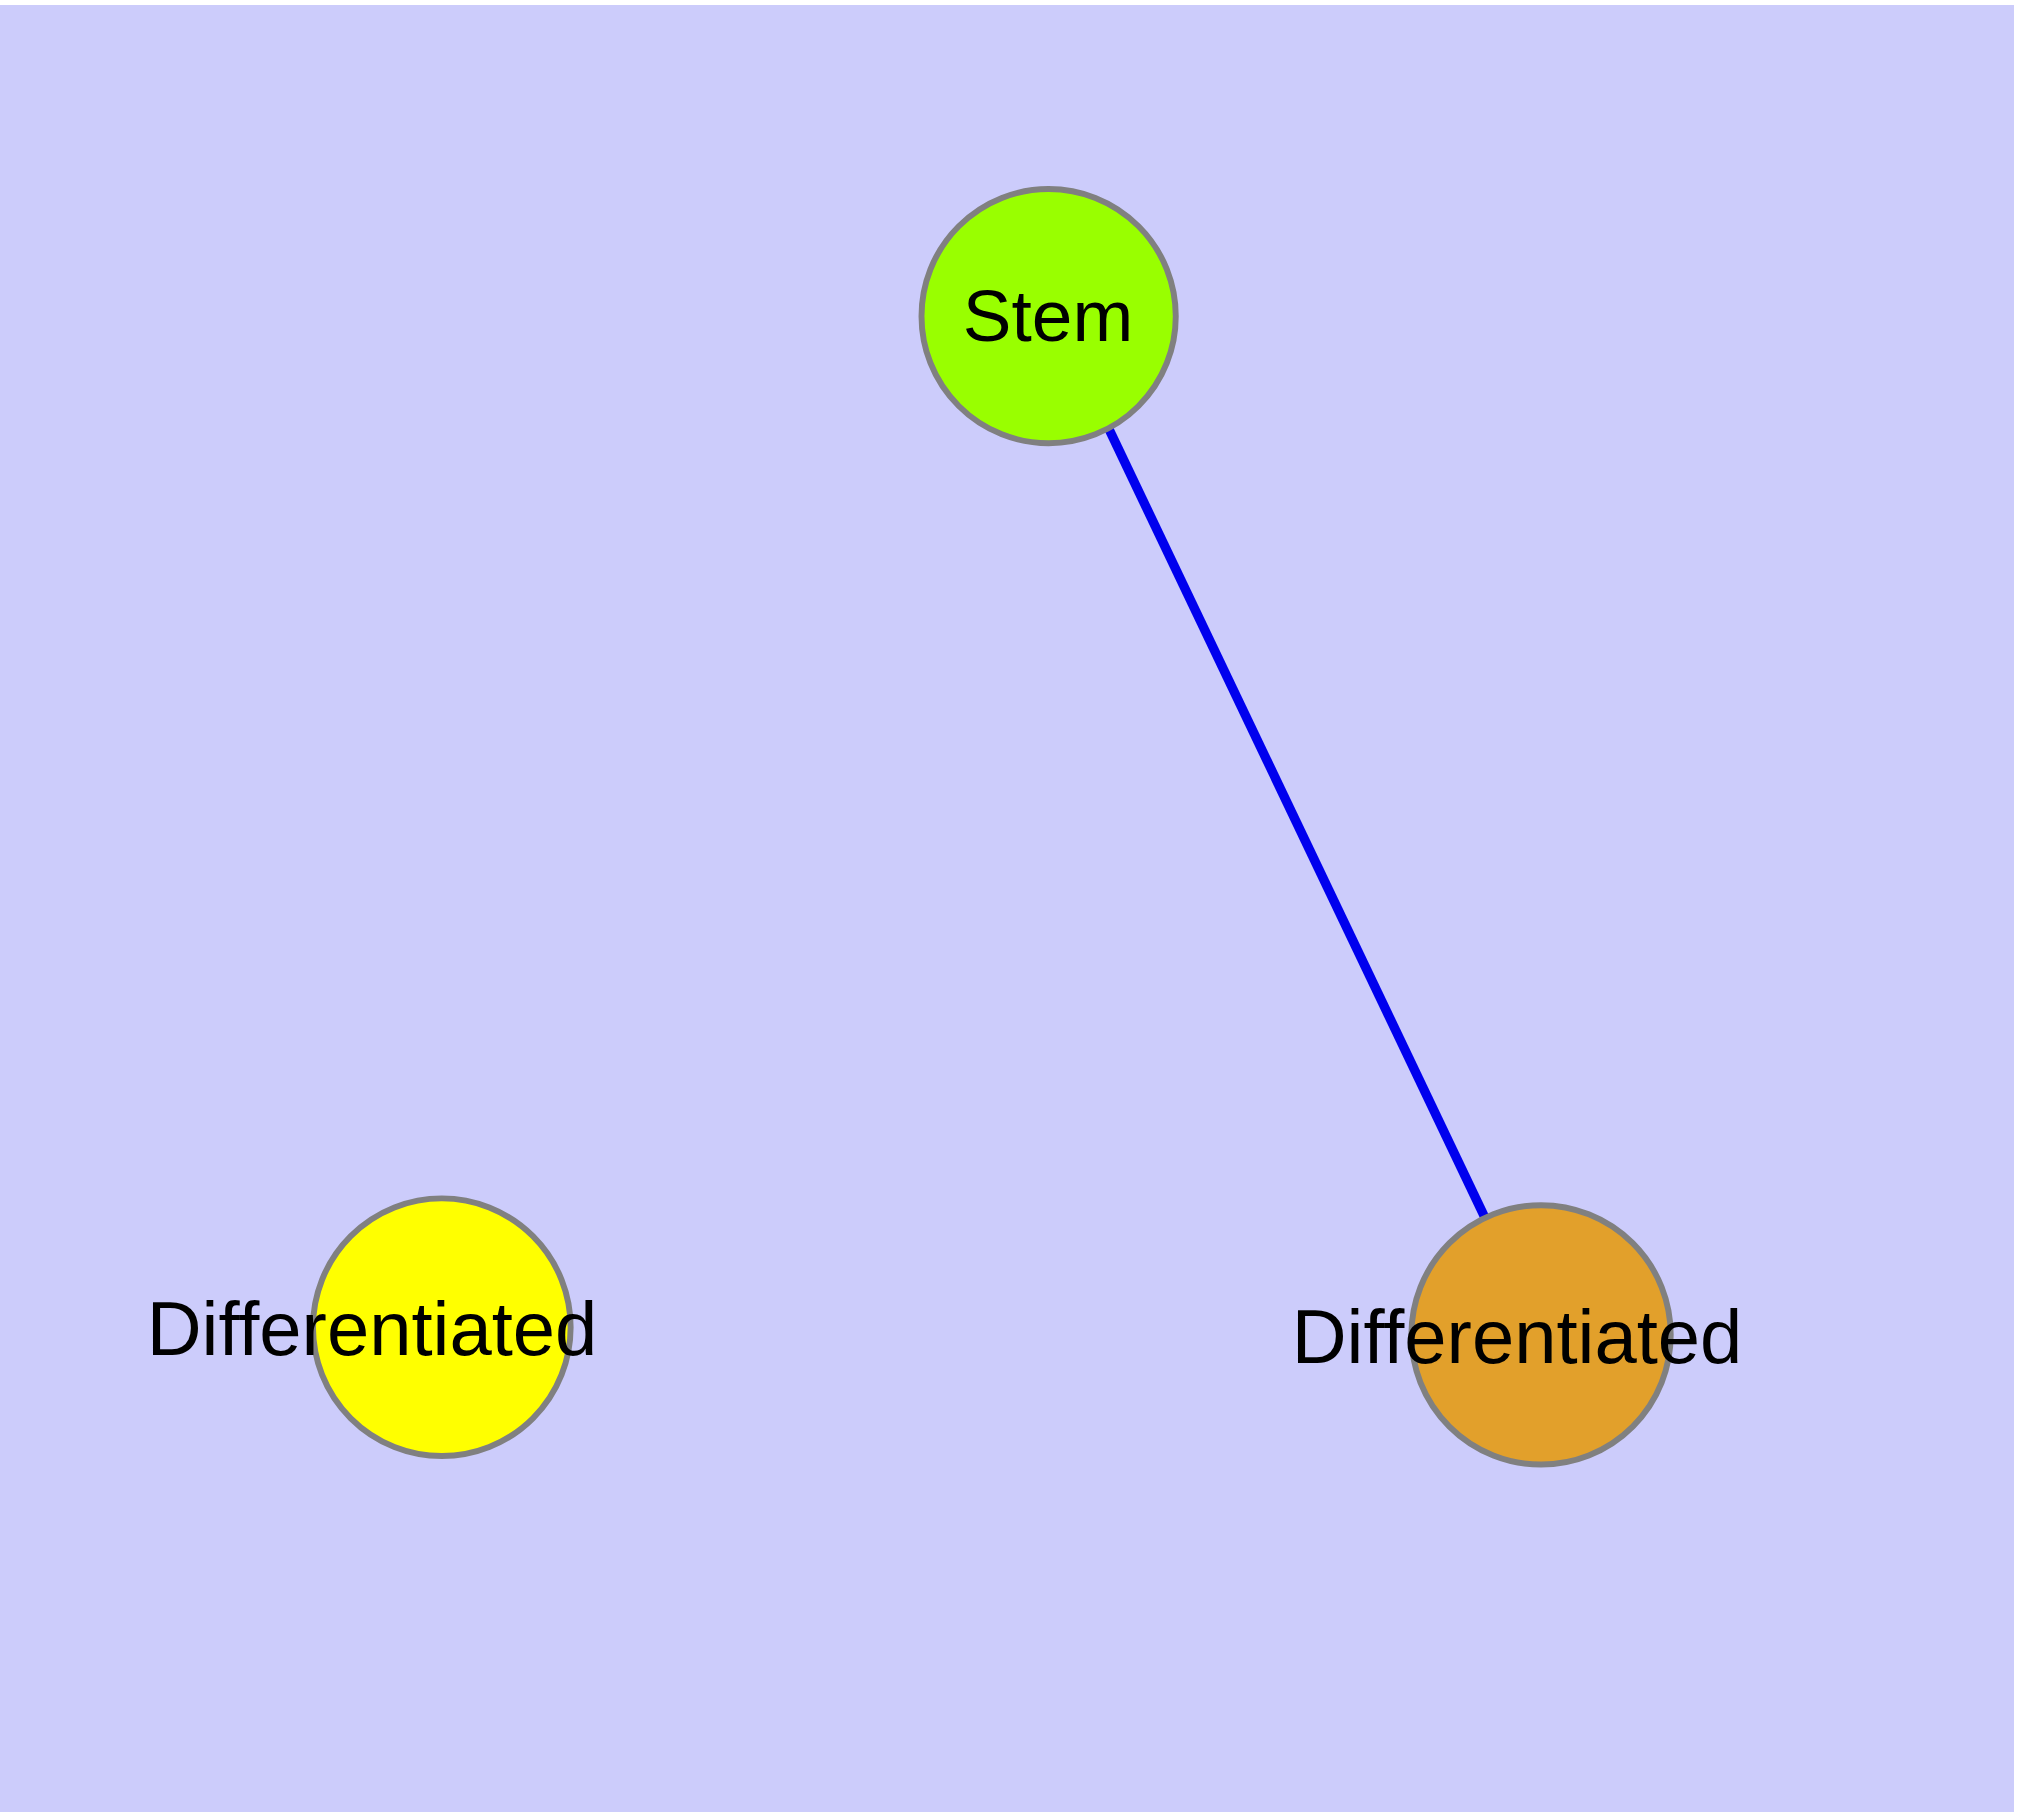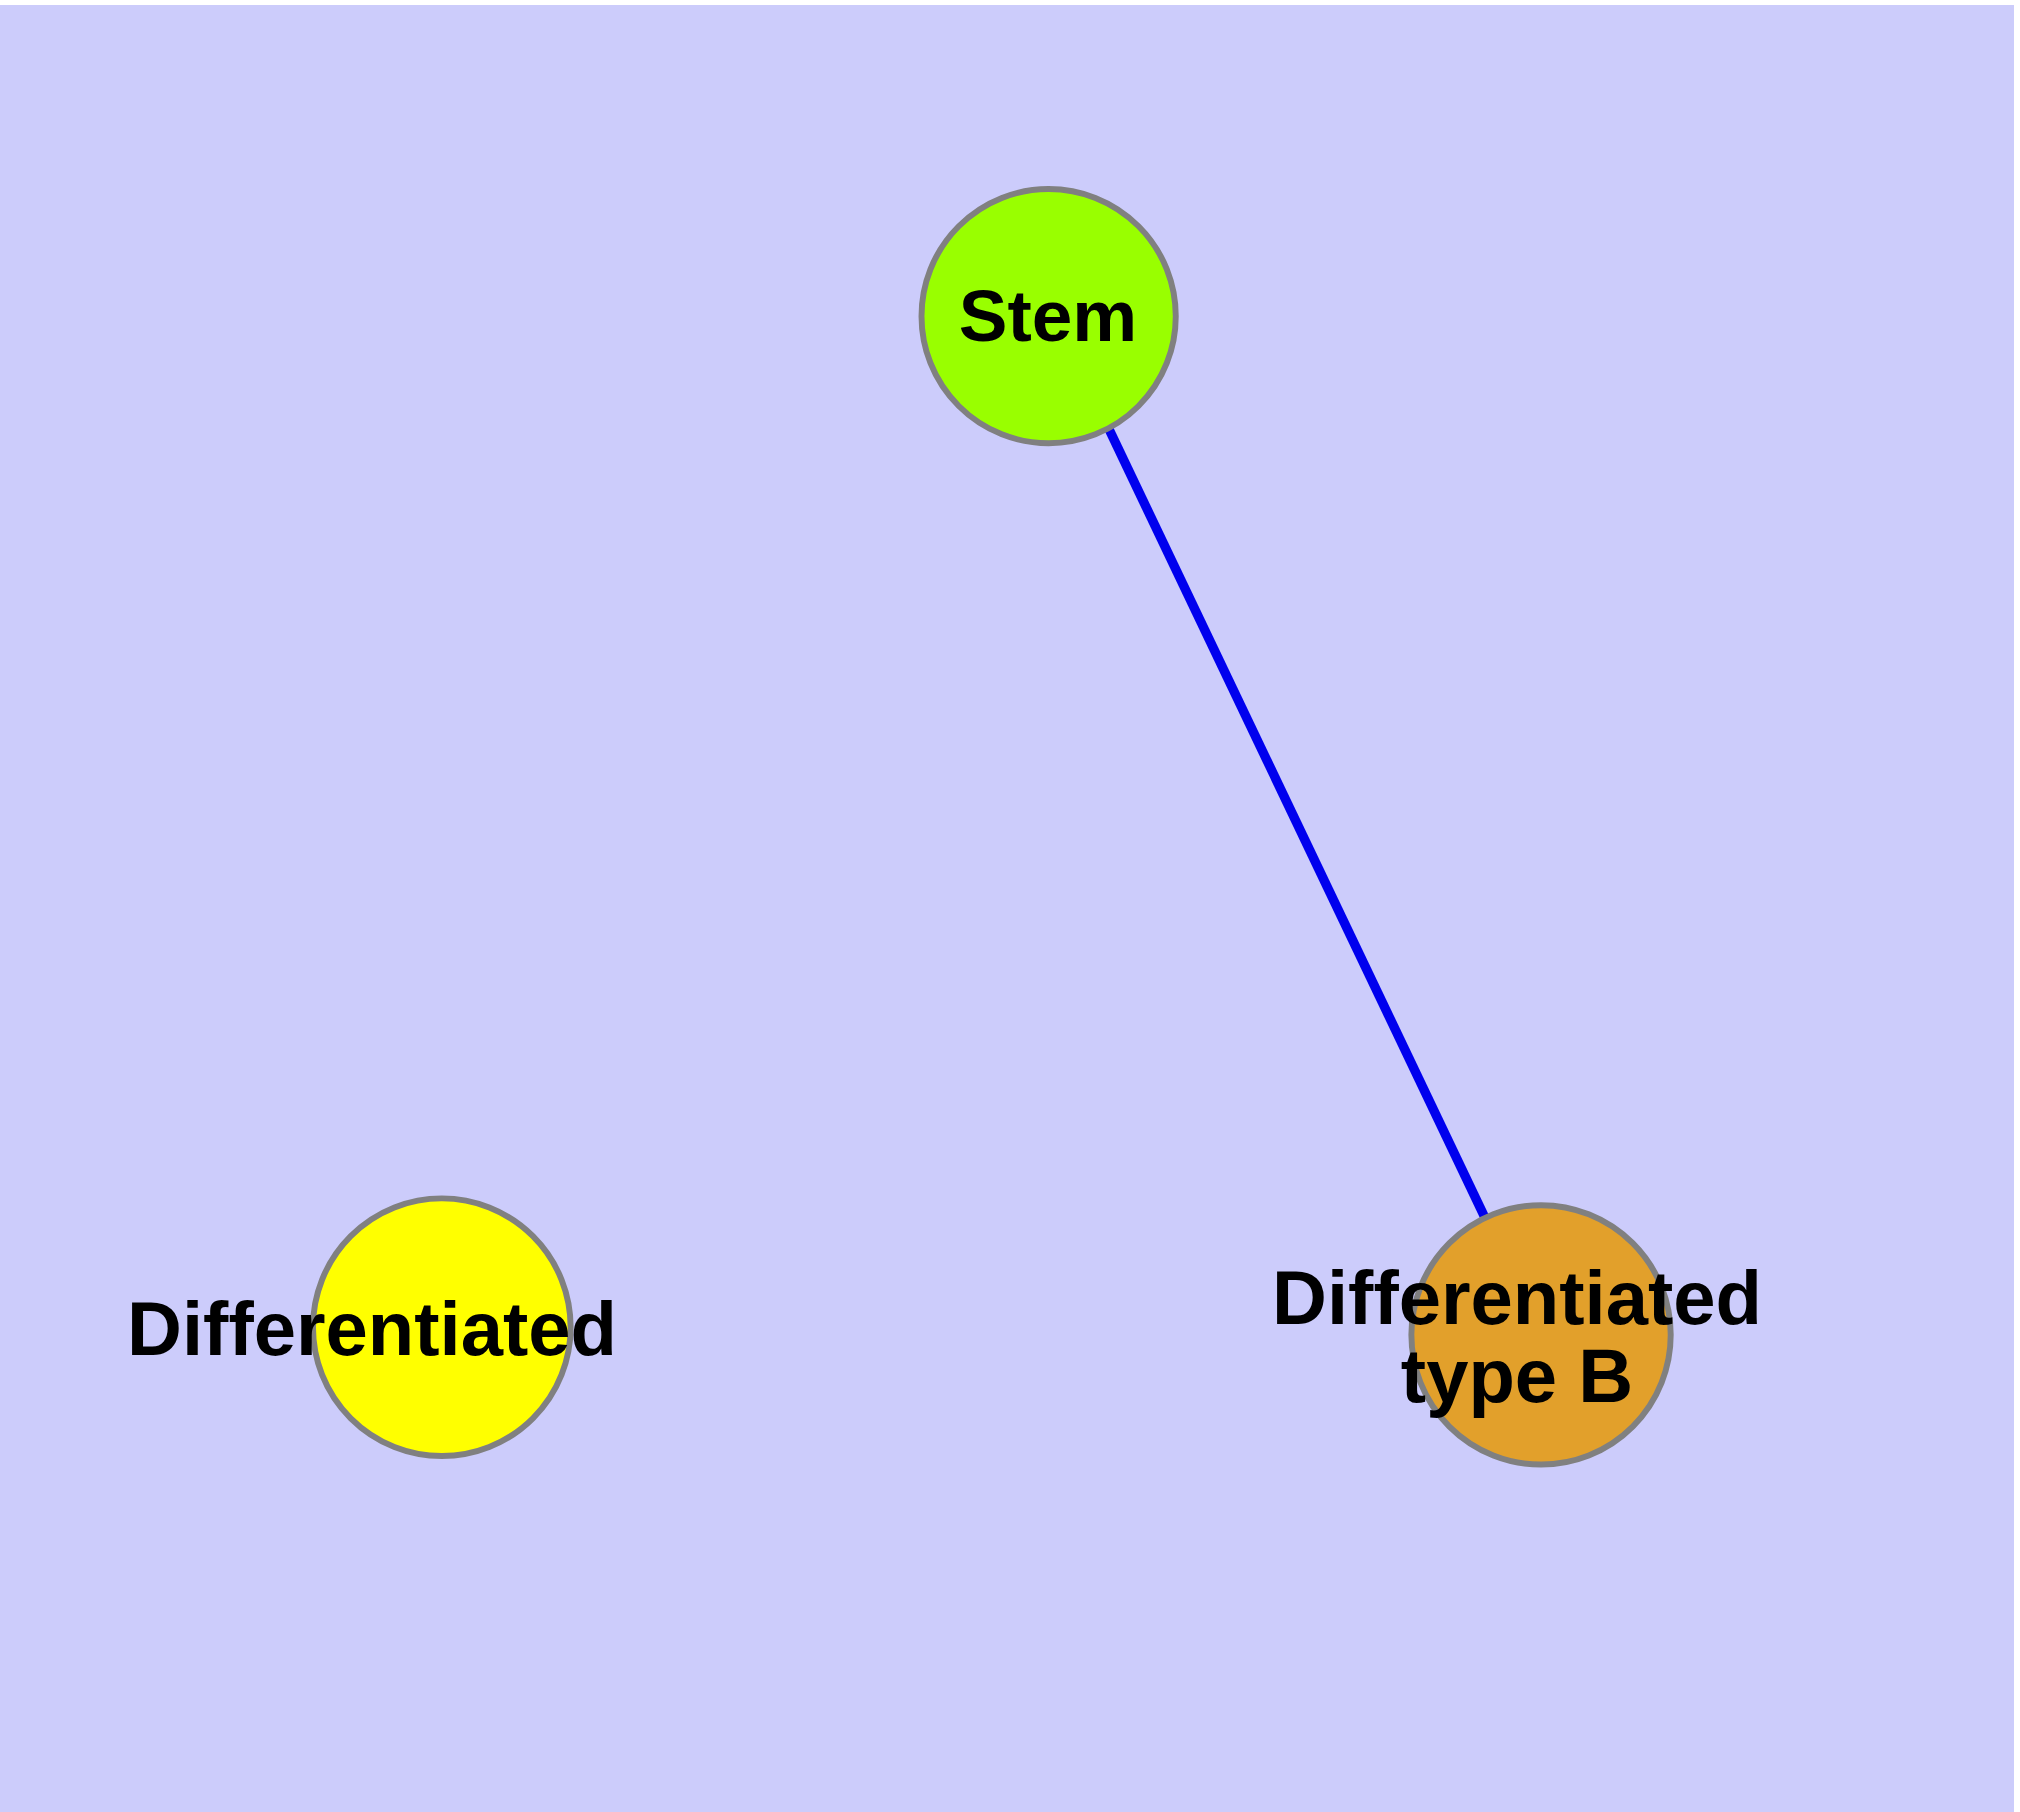--- a/index.html
+++ b/index.html
@@ -26,21 +26,21 @@
     position: absolute;
     left: 0;
     top: 0;
     width: 2021px;
     height: 1812px;
   }
   .node-label {
     position: absolute;
     color: #000000;
     font-family: "Liberation Sans", "DejaVu Sans", sans-serif;
-    font-weight: bold;
+    font-weight: normal;
     text-align: center;
     line-height: 1.03;
     white-space: pre;
     pointer-events: none;
     -webkit-font-smoothing: antialiased;
   }
   #label-stem {
     font-size: 73px;
     left: 1048px;
     top: 316px;
@@ -75,16 +75,16 @@
       <circle cx="1237" cy="373" r="150" fill="#99ff00" stroke="#808080" stroke-width="7"></circle>
       <circle cx="521" cy="1566" r="152" fill="#ffff00" stroke="#808080" stroke-width="7"></circle>
       <circle cx="1818" cy="1575" r="153" fill="#e2a02b" stroke="#808080" stroke-width="7"></circle>
     </g>
   </svg>
 
   <div class="node-label" id="label-stem" style="color: rgb(0, 0, 0);"><span>Stem</span></div>
 
   <div class="node-label" id="label-type-a" style="color: rgb(0, 0, 0);"><span>Differentiated</span><br></div>
 
-  <div class="node-label" id="label-type-b" style="color: rgb(0, 0, 0);"><span>Differentiated</span><br><span>type B</span></div>
+  <div class="node-label" id="label-type-b" style="color: rgb(0, 0, 0);"><span>Differentiated</span><br></div>
 
 </div>
 
 
 </body></html>

